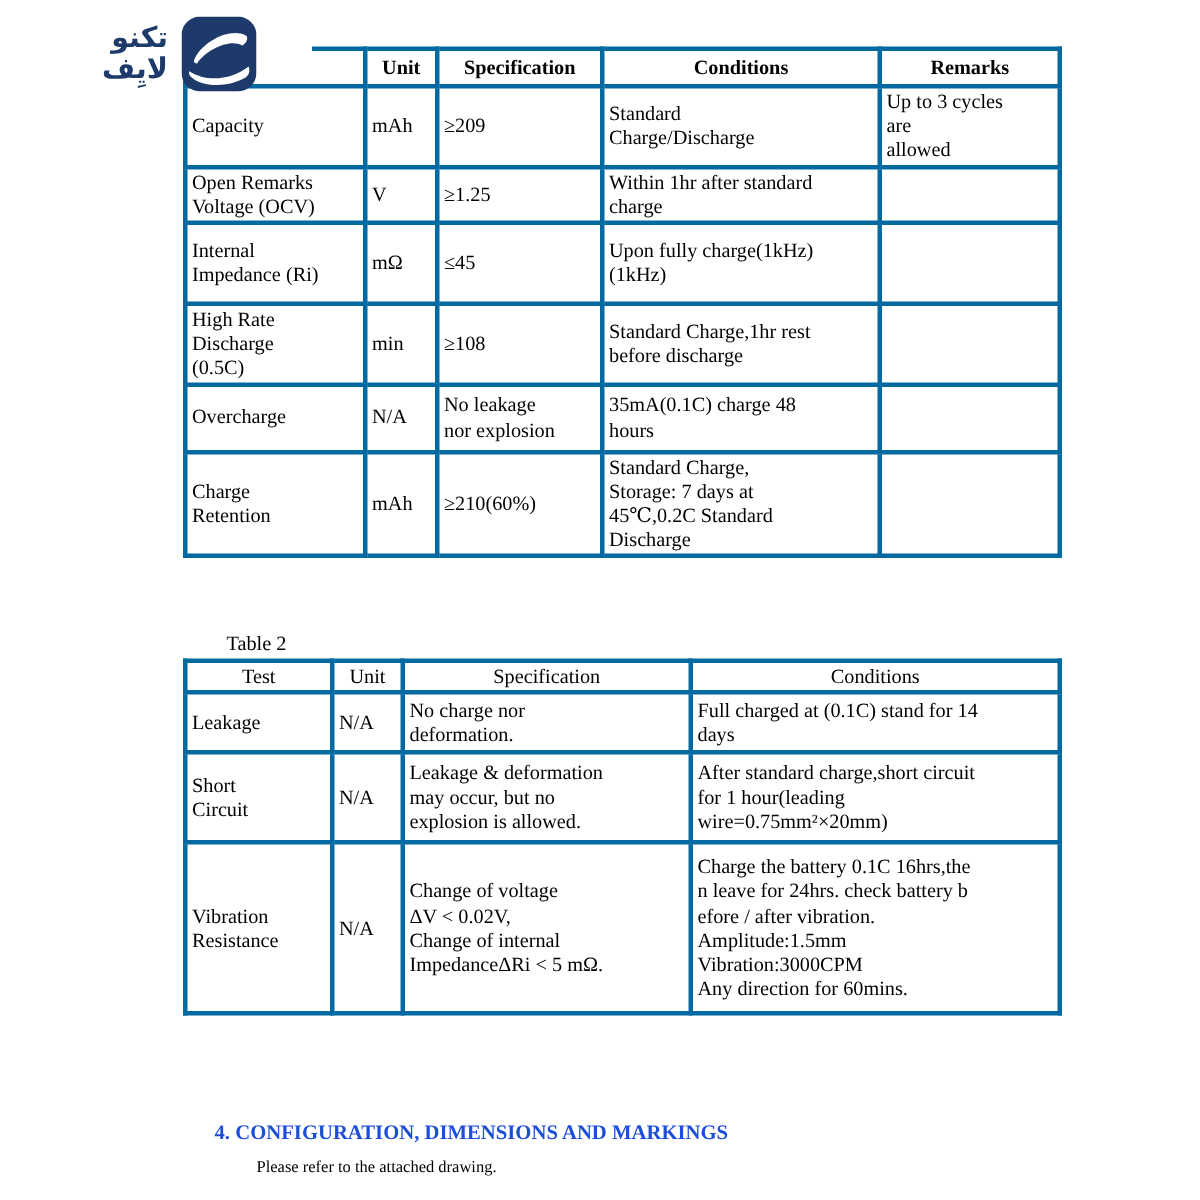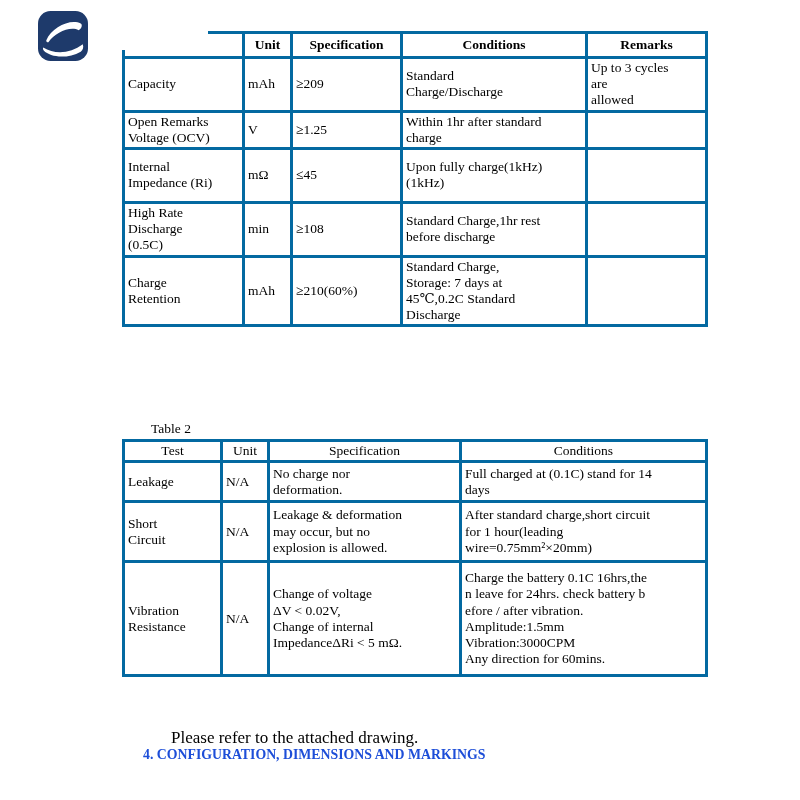--- a/index.html
+++ b/index.html
@@ -26,21 +26,21 @@
   
   .logo-bg{position:absolute;left:36px;top:0;width:172px;height:50px;background:#fff;z-index:4;}
   .logo{position:absolute;left:38px;top:11px;z-index:5;display:flex;align-items:center;}
   .logo-text{text-align:right;width:74px;margin-right:9px;direction:rtl;
              font-family:"DejaVu Sans",sans-serif;font-weight:bold;
              font-size:19px;line-height:21px;}
   .logo-icon{width:50px;height:50px;display:block;}
 
   
   .sec-heading{position:absolute;left:143px;top:747px;font-weight:bold;font-size:13.8px;}
-  .sec-body{position:absolute;left:171px;top:728px;font-size:17px;text-align:center;}
+  .sec-body{position:absolute;left:171px;top:772px;font-size:11px;text-align:center;}
 </style>
 </head>
 <body>
 
 <div class="page">
 
   <div class="caption t1cap">Table 1</div>
 
   <table class="tbl tbl1">
     <colgroup>
@@ -89,36 +89,49 @@
     <tr style="height:50px">
       <td class="cc">High Rate
 Discharge
 (0.5C)</td>
       <td class="cc">min</td>
       <td class="cc">≥108</td>
       <td class="cl">Standard Charge,1hr rest
 before discharge</td>
       <td class="cc"></td>
     </tr>
+    <tr style="height:45px">
+      <td class="cc">Overcharge</td>
+      <td class="cc">N/A</td>
+      <td class="cc">No leakage
+nor explosion</td>
+      <td class="cl">35mA(0.1C) charge 48
+hours</td>
+      <td class="cc"></td>
+    </tr>
     <tr style="height:67px">
       <td class="cc">Charge
 Retention</td>
       <td class="cc">mAh</td>
       <td class="cc">≥210(60%)</td>
       <td class="cl">Standard Charge,
 Storage: 7 days at
 45℃,0.2C Standard
 Discharge</td>
       <td class="cc"></td>
     </tr>
   </tbody>
     </table>
 
   <div class="logo-bg"></div>
   <div class="logo">
+    <div class="logo-text">
+      <div style="color: rgb(30, 58, 107);">تكنو</div>
+      <div style="color: rgb(30, 58, 107);">لايِف</div>
+    </div>
     <svg class="logo-icon" viewBox="0 0 48 48">
       <rect x="0" y="0" width="48" height="48" rx="12" fill="#1e3a6b"></rect>
       <path fill="#ffffff" d="M 8 28 C 13 16, 31 7, 41 12 C 43 13, 42 17, 39 18.5 C 31 14, 16 21, 10 30 C 8.5 30, 7.6 29.2, 8 28 Z"></path>
       <path fill="#ffffff" d="M 5 35 C 16 42, 31 41, 43 32 C 44 35, 43.2 37.5, 41 39 C 29 46, 12 45, 5.5 38 C 4.8 37, 4.6 35.8, 5 35 Z"></path>
     </svg>
   </div>
 
   <div class="caption t2cap">Table 2</div>
 
   <table class="tbl tbl2">

